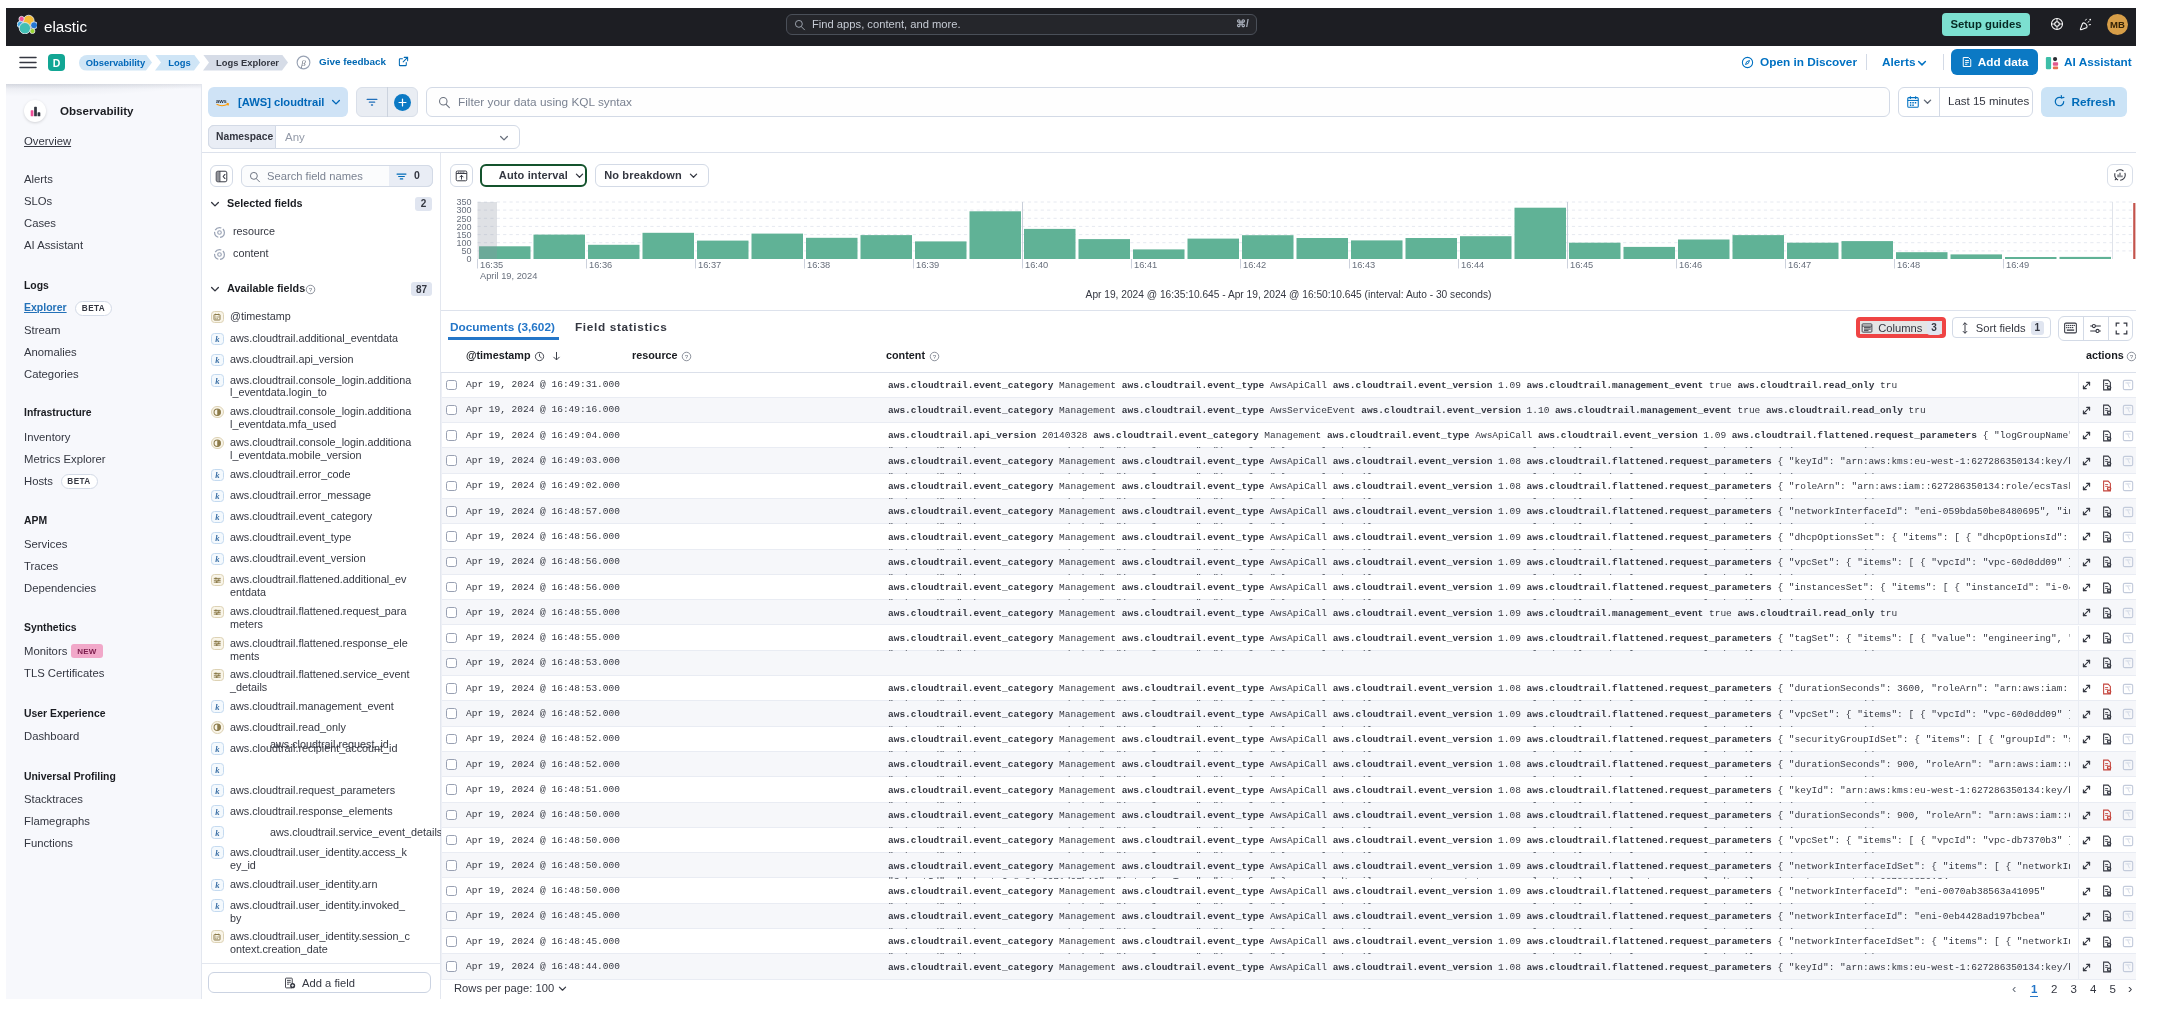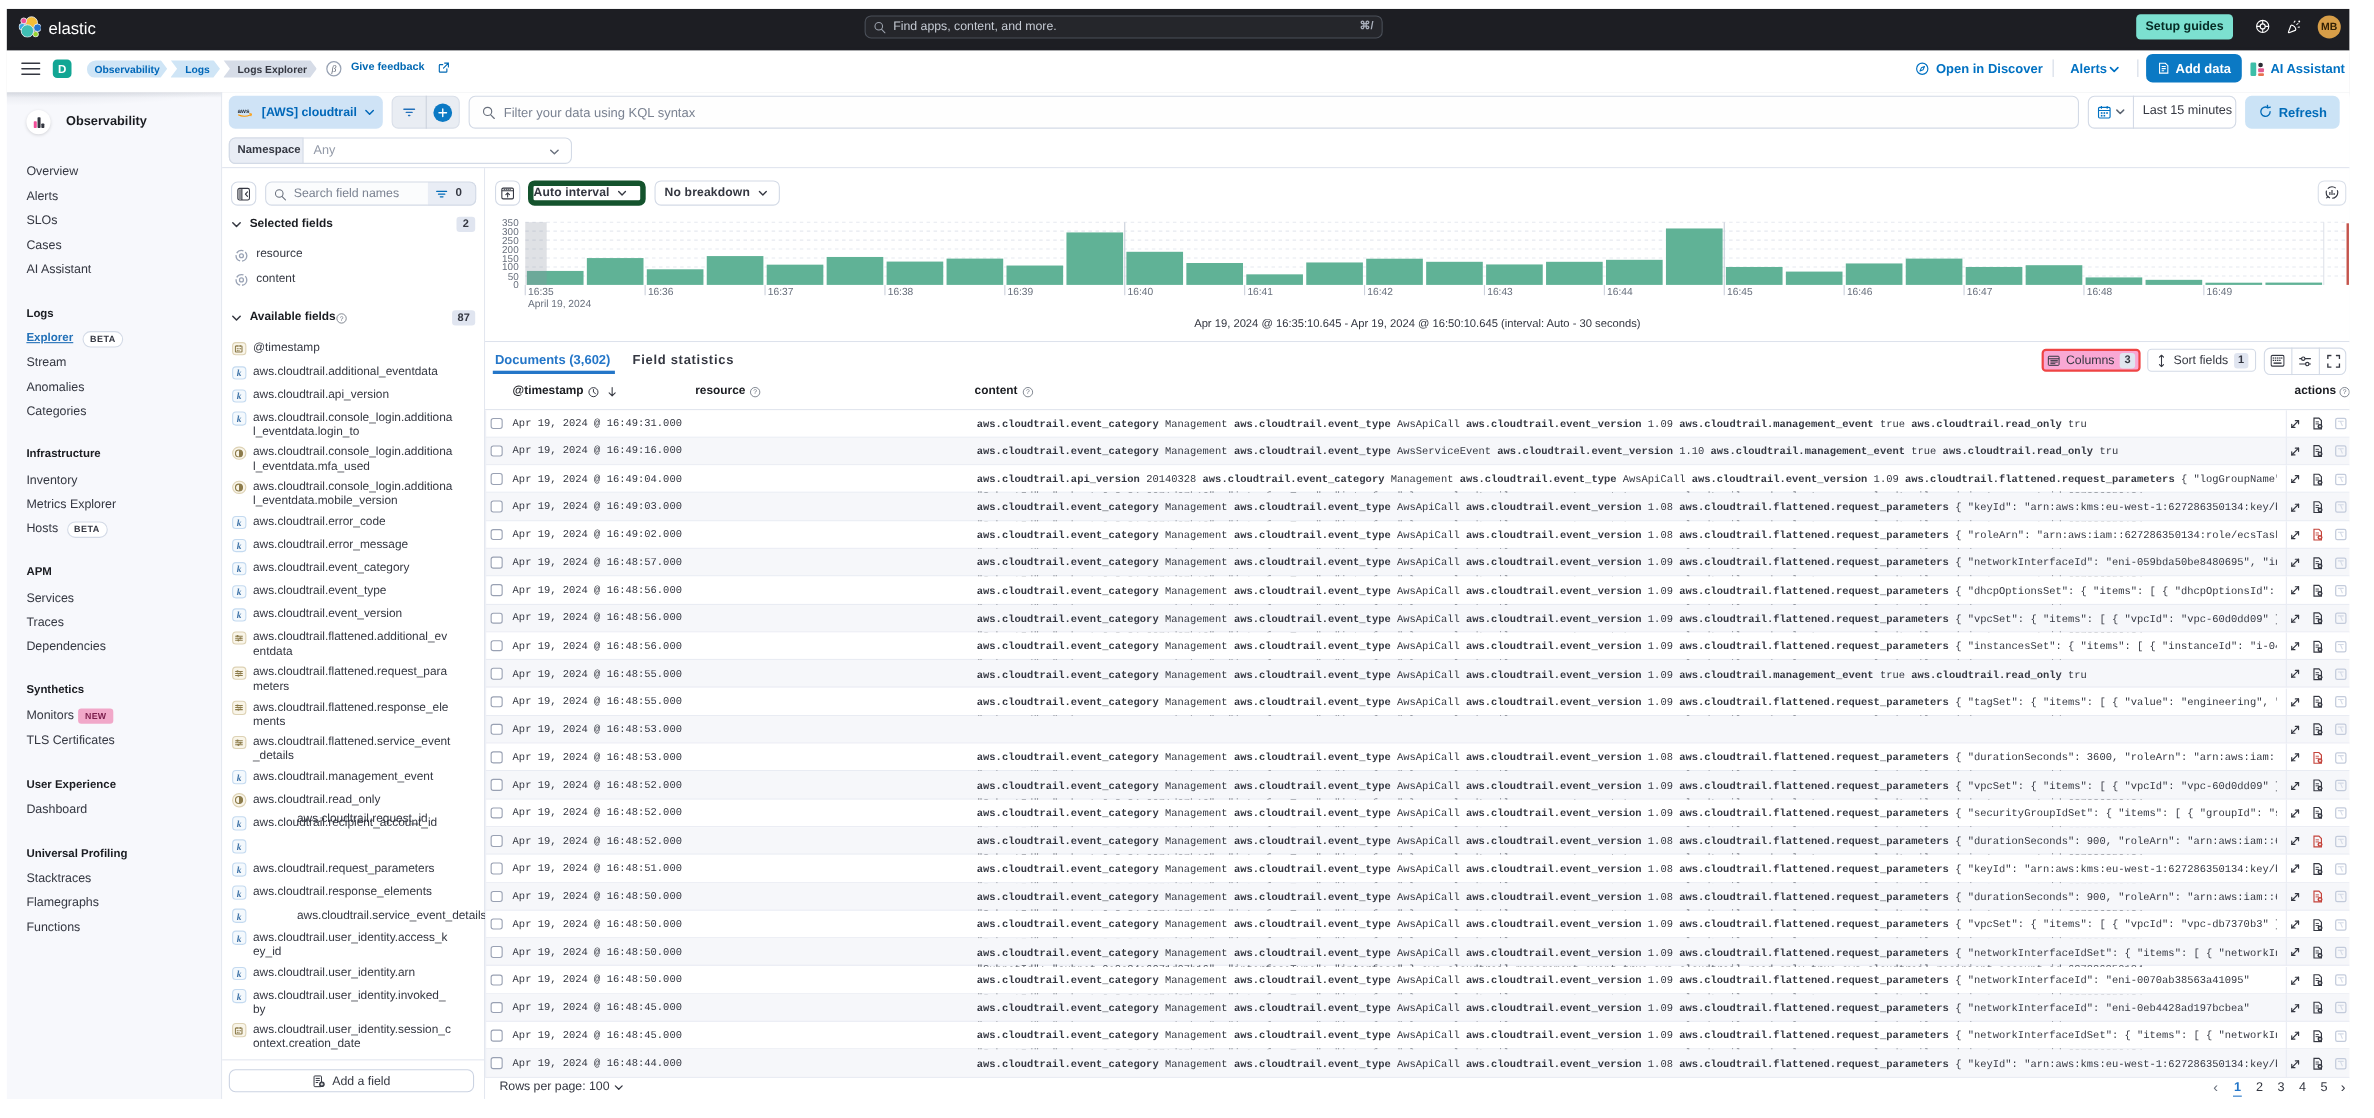--- a/index.html
+++ b/index.html
@@ -104,21 +104,21 @@
     <div style="position:absolute;left:0;top:76px;width:260px;height:30px;background:radial-gradient(ellipse 260px 26px at 30px -6px, rgba(65,78,105,0.14), rgba(65,78,105,0) 70%);"></div>
     <div style="position:absolute;left:195px;top:76px;width:1px;height:915px;background:#e3e7ef;"></div>
     <div style="position:absolute;left:18px;top:92px;width:22px;height:22px;background:#fff;border-radius:50%;box-shadow:0 1px 3px rgba(0,0,0,0.15);display:flex;align-items:center;justify-content:center;">
       <svg width="11" height="11" viewBox="0 0 16 16">
         <rect x="1" y="6" width="4" height="9" rx="1" fill="#f04e98"></rect>
         <rect x="6" y="1" width="4" height="14" rx="1" fill="#343741"></rect>
         <rect x="11" y="9" width="4" height="6" rx="1" fill="#343741"></rect>
       </svg>
     </div>
     <div style="position:absolute;left:54px;top:95.8px;font:700 11.6px/14.5px 'Liberation Sans',sans-serif;color:#1a1c21;white-space:nowrap;">Observability</div>
-    <div style="position:absolute;left:18px;top:141px;font:400 11.3px/14.1px 'Liberation Sans',sans-serif;color:#343741;white-space:nowrap;">Overview</div>
+    <div style="position:absolute;left:18px;top:126px;font:400 11.3px/14.1px 'Liberation Sans',sans-serif;color:#343741;white-space:nowrap;text-decoration:underline;">Overview</div>
     <div style="position:absolute;left:18px;top:163.9px;font:400 11.3px/14.1px 'Liberation Sans',sans-serif;color:#343741;white-space:nowrap;">Alerts</div>
     <div style="position:absolute;left:18px;top:185.9px;font:400 11.3px/14.1px 'Liberation Sans',sans-serif;color:#343741;white-space:nowrap;">SLOs</div>
     <div style="position:absolute;left:18px;top:207.9px;font:400 11.3px/14.1px 'Liberation Sans',sans-serif;color:#343741;white-space:nowrap;">Cases</div>
     <div style="position:absolute;left:18px;top:229.9px;font:400 11.3px/14.1px 'Liberation Sans',sans-serif;color:#343741;white-space:nowrap;">AI Assistant</div>
     <div style="position:absolute;left:18px;top:270.5px;font:700 10.4px/13.0px 'Liberation Sans',sans-serif;color:#1a1c21;white-space:nowrap;">Logs</div>
     <div style="position:absolute;left:18px;top:293.4px;font:700 10.5px/13.1px 'Liberation Sans',sans-serif;color:#2371b8;white-space:nowrap;"><span style="text-decoration:underline">Explorer</span></div>
     <div style="position:absolute;left:69px;top:292.5px;width:37px;height:15px;border:1px solid #d3dae6;background:#fff;border-radius:8px;display:flex;align-items:center;justify-content:center;">
       <span style="font:700 8.2px 'Liberation Sans',sans-serif;color:#343741;letter-spacing:.4px">BETA</span>
     </div>
     <div style="position:absolute;left:18px;top:314.9px;font:400 11.3px/14.1px 'Liberation Sans',sans-serif;color:#343741;white-space:nowrap;">Stream</div>
@@ -462,21 +462,21 @@
         <path d="M1.5 5.5h13"></path>
       </g>
       <g fill="#343741">
         <circle cx="4.2" cy="4" r="0.7"></circle>
         <circle cx="6.4" cy="4" r="0.7"></circle>
         <circle cx="8.6" cy="4" r="0.7"></circle>
         <circle cx="10.8" cy="4" r="0.7"></circle>
       </g>
       <path d="M8 12.5V8M6 9.8 8 7.8l2 2" fill="none" stroke="#343741" stroke-width="1.2" stroke-linecap="round" stroke-linejoin="round"></path>
     </svg>
-    <div style="position:absolute;left:474px;top:155.5px;width:107px;height:23px;background:#fff;border:5px solid #14532d;border-radius:6px;display:flex;align-items:center;justify-content:flex-start;gap:6px;">
+    <div style="position:absolute;left:474px;top:155.5px;width:107px;height:23px;background:#fff;border:2px solid #14532d;border-radius:6px;display:flex;align-items:center;justify-content:flex-end;gap:6px;">
       <span style="font:600 11px 'Liberation Sans',sans-serif;color:#343741;letter-spacing:.15px">Auto interval</span>
       <svg width="11" height="11" viewBox="0 0 16 16">
         <path d="M3.5 6 8 10.5 12.5 6" fill="none" stroke="#343741" stroke-width="1.8" stroke-linecap="round" stroke-linejoin="round"></path>
       </svg>
     </div>
     <div style="position:absolute;left:588.5px;top:155.5px;width:114px;height:23px;background:#fff;border:1px solid #d3dae6;border-radius:6px;display:flex;align-items:center;justify-content:center;gap:6px;">
       <span style="font:600 11px 'Liberation Sans',sans-serif;color:#343741;letter-spacing:.15px">No breakdown</span>
       <svg width="11" height="11" viewBox="0 0 16 16">
         <path d="M3.5 6 8 10.5 12.5 6" fill="none" stroke="#343741" stroke-width="1.8" stroke-linecap="round" stroke-linejoin="round"></path>
       </svg>
@@ -570,21 +570,21 @@
       <text x="30.5" y="34.6" font-family="Liberation Sans,sans-serif" font-size="9" fill="#69707d" text-anchor="end">200</text>
       <text x="30.5" y="26.5" font-family="Liberation Sans,sans-serif" font-size="9" fill="#69707d" text-anchor="end">250</text>
       <text x="30.5" y="18.3" font-family="Liberation Sans,sans-serif" font-size="9" fill="#69707d" text-anchor="end">300</text>
       <text x="30.5" y="10.2" font-family="Liberation Sans,sans-serif" font-size="9" fill="#69707d" text-anchor="end">350</text>
     </svg>
     <div style="position:absolute;left:435px;top:280.6px;font:400 10.2px/12.8px 'Liberation Sans',sans-serif;color:#343741;white-space:nowrap;width:1695px;text-align:center;">Apr 19, 2024 @ 16:35:10.645 - Apr 19, 2024 @ 16:50:10.645 (interval: Auto - 30 seconds)</div>
     <div style="position:absolute;left:435px;top:302.5px;width:1695px;height:688.5px;background:#fff;"></div>
     <div style="position:absolute;left:444px;top:311.6px;font:700 11.8px/14.8px 'Liberation Sans',sans-serif;color:#2476c8;white-space:nowrap;">Documents (3,602)</div>
     <div style="position:absolute;left:441.5px;top:329px;width:111px;height:2.5px;background:#2476c8;"></div>
     <div style="position:absolute;left:569px;top:311.6px;font:700 11.8px/14.8px 'Liberation Sans',sans-serif;color:#343741;white-space:nowrap;letter-spacing:0.65px;">Field statistics</div>
-    <div style="position:absolute;left:1850px;top:309px;width:90px;height:21px;background:#f9a8d4;border:2px solid #ef4444;border-radius:4px;display:flex;align-items:center;justify-content:center;gap:5px;">
+    <div style="position:absolute;left:1850px;top:309px;width:90px;height:21px;background:#e5e5e5;border:4px solid #ef4444;border-radius:4px;display:flex;align-items:center;justify-content:center;gap:5px;">
       <svg width="12" height="12" viewBox="0 0 16 16">
         <g fill="none" stroke="#343741" stroke-width="1.2">
           <rect x="1.5" y="2.5" width="13" height="11" rx="1"></rect>
           <path d="M1.5 5.5h13M4 7.5h9M4 9.5h9M4 11.5h6"></path>
         </g>
       </svg>
       <span style="font:400 11.2px 'Liberation Sans',sans-serif;color:#343741">Columns</span>
       <span style="background:#e0e5f0;border-radius:3px;font:700 10px/14px 'Liberation Sans',sans-serif;color:#343741;padding:0 4px">3</span>
     </div>
     <div style="position:absolute;left:1946px;top:309px;width:99px;height:21px;background:#fff;border:1px solid #d3dae6;border-radius:4px;display:flex;align-items:center;justify-content:center;gap:5px;">

